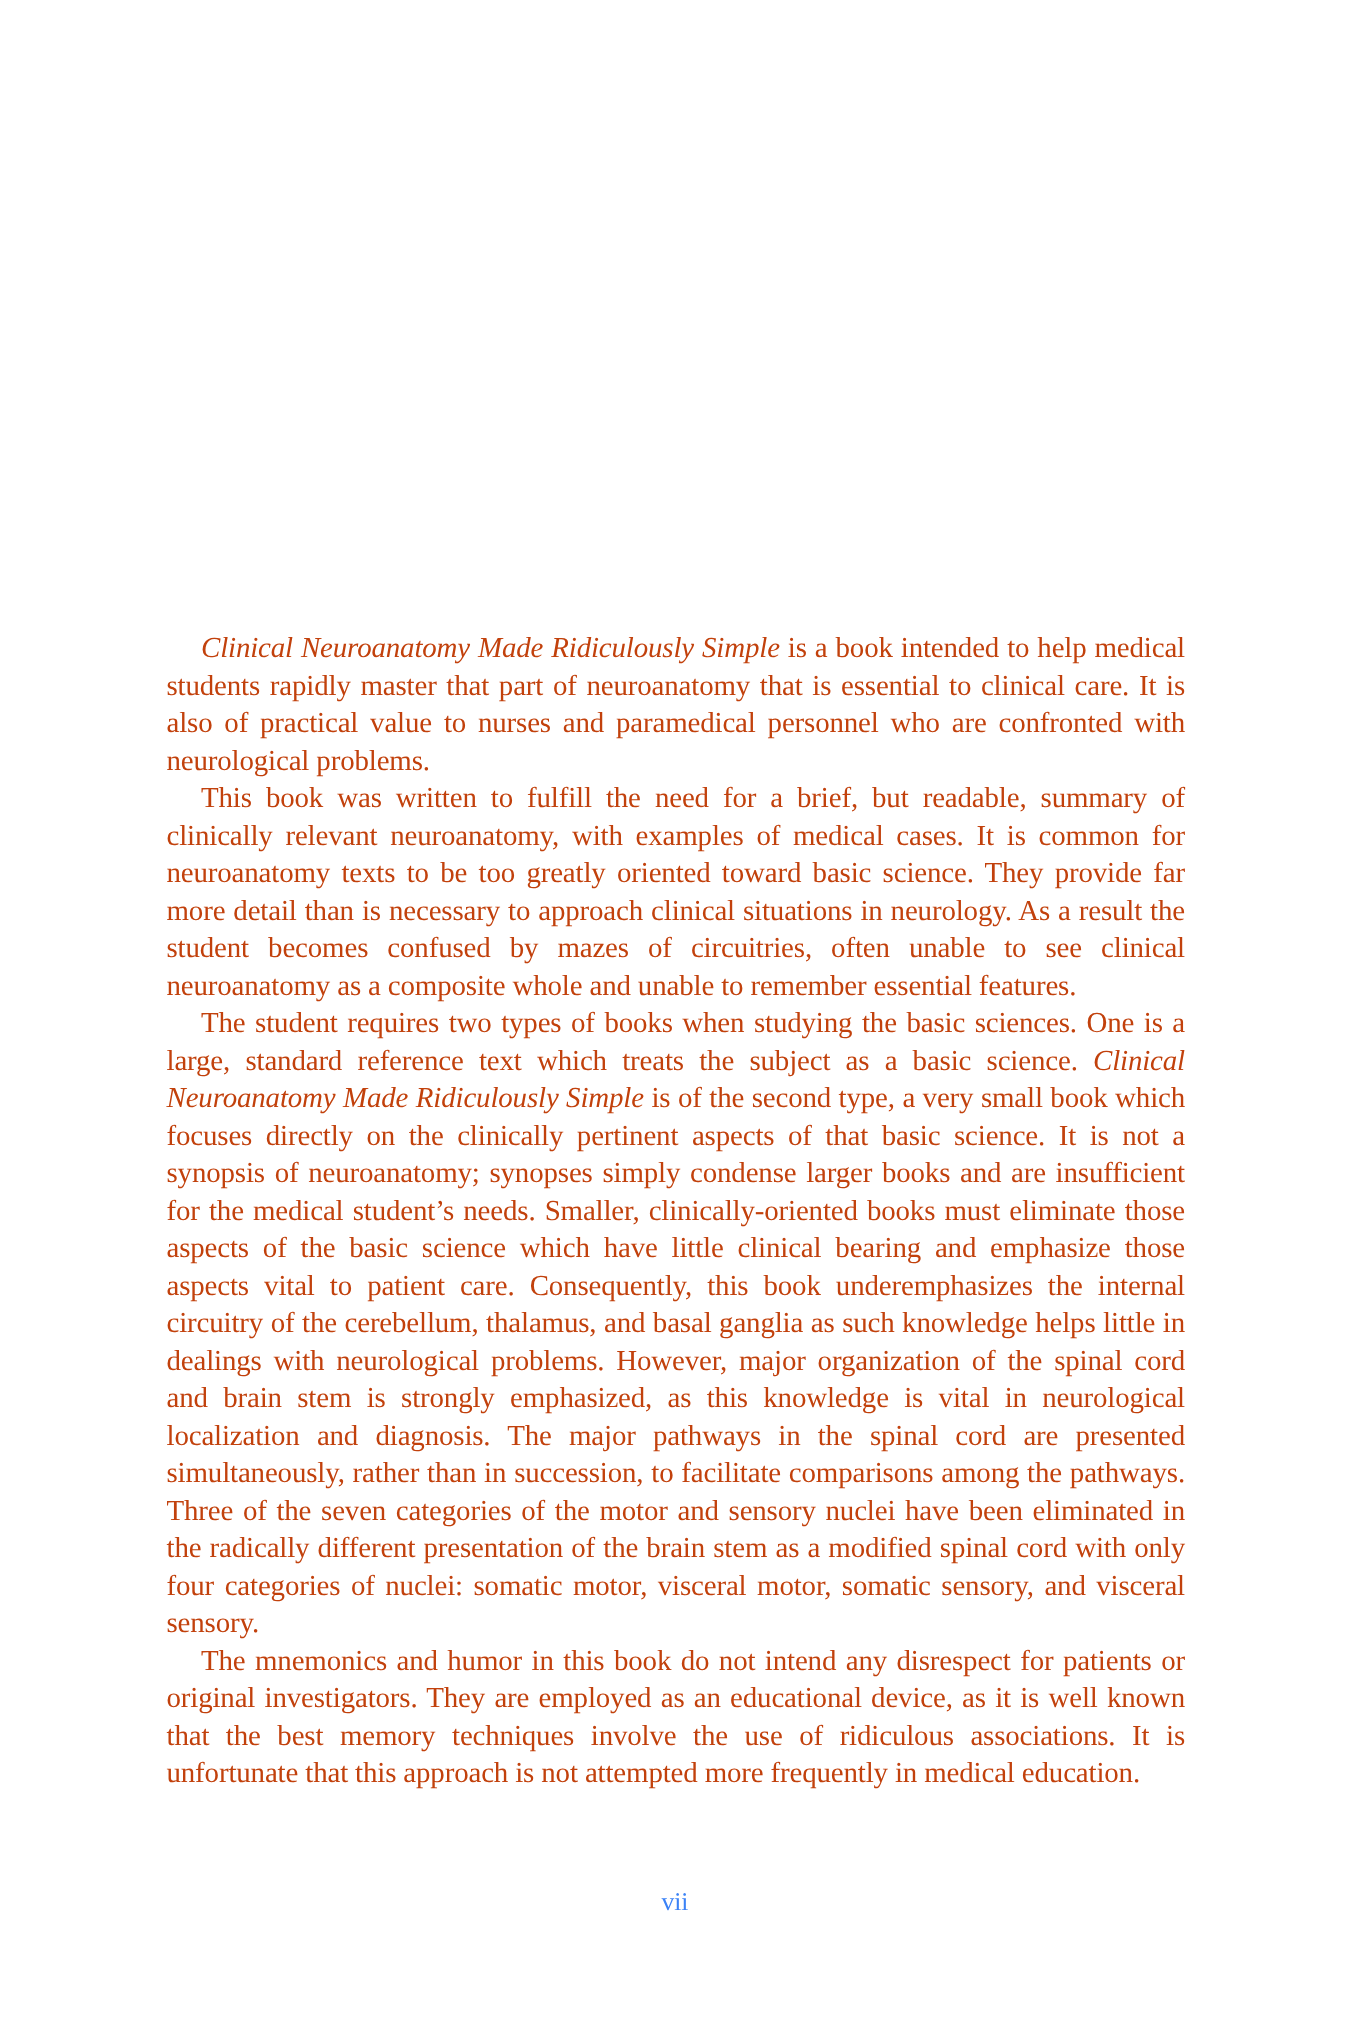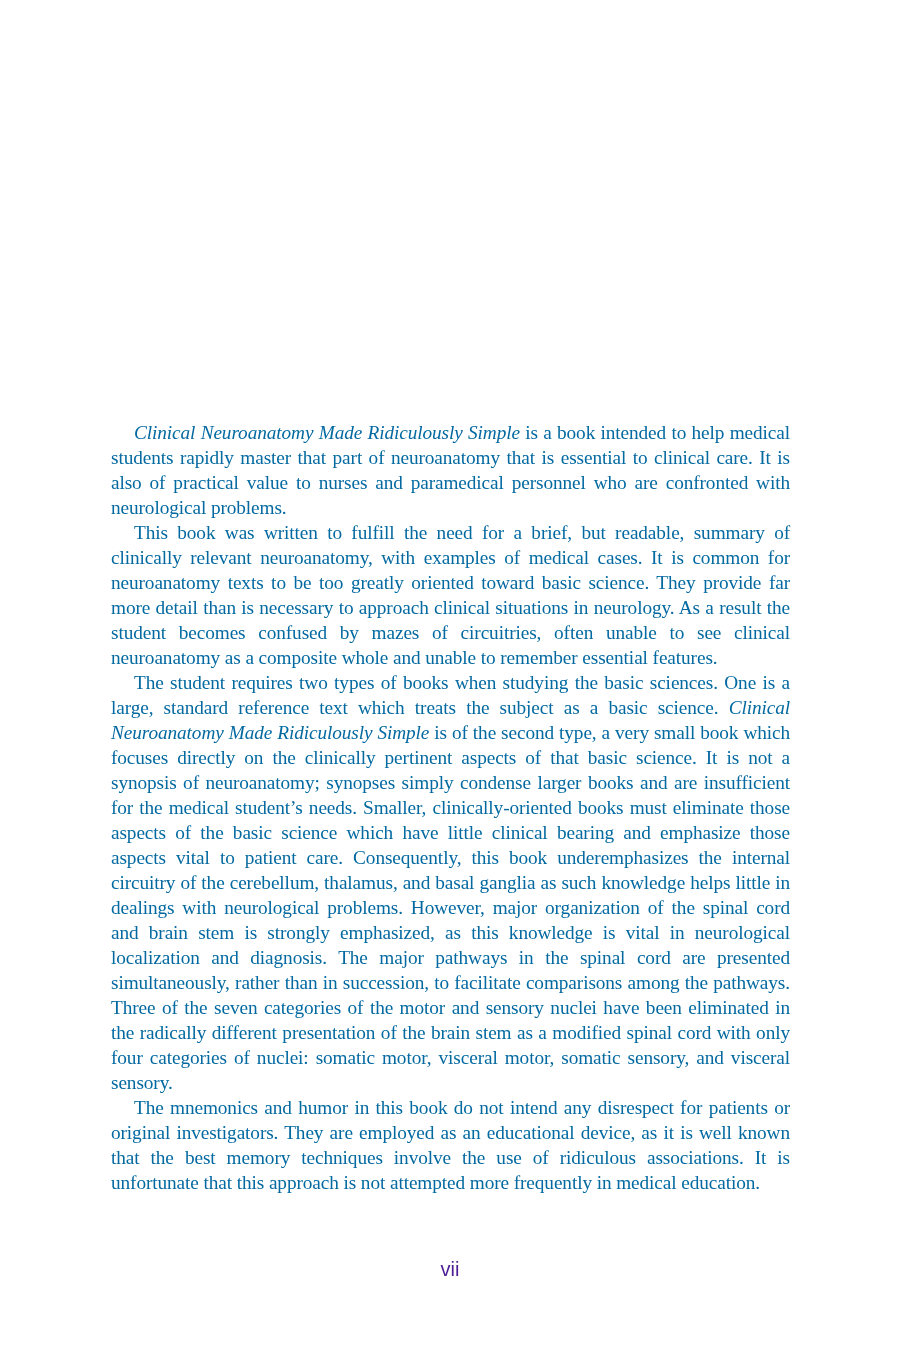--- a/index.html
+++ b/index.html
@@ -30,41 +30,41 @@
     color: #1c5fa8;
   }
   .body-text {
     position: absolute;
     top: 420px;
     left: 111px;
     width: 679px;
     font-family: "Liberation Serif", serif;
     font-size: 19.3px;
     line-height: 25px;
-    color: #0369a1;
+    color: #c2410c;
     text-align: justify;
     letter-spacing: -0.1px;
   }
   .body-text p {
     margin: 0;
     padding: 0;
     text-indent: 23px;
   }
   .body-text em {
     font-style: italic;
   }
   .folio {
     position: absolute;
     top: 1258px;
     left: 0;
     width: 100%;
     text-align: center;
-    font-family: Liberation Sans, sans-serif;
-    font-size: 20px;
-    color: #4c1d95;
+    font-family: Liberation Serif, serif;
+    font-size: 17px;
+    color: #3b82f6;
   }
 </style>
 </head>
 <body>
 
 <div class="page">
 
 
   <div class="body-text">
 

